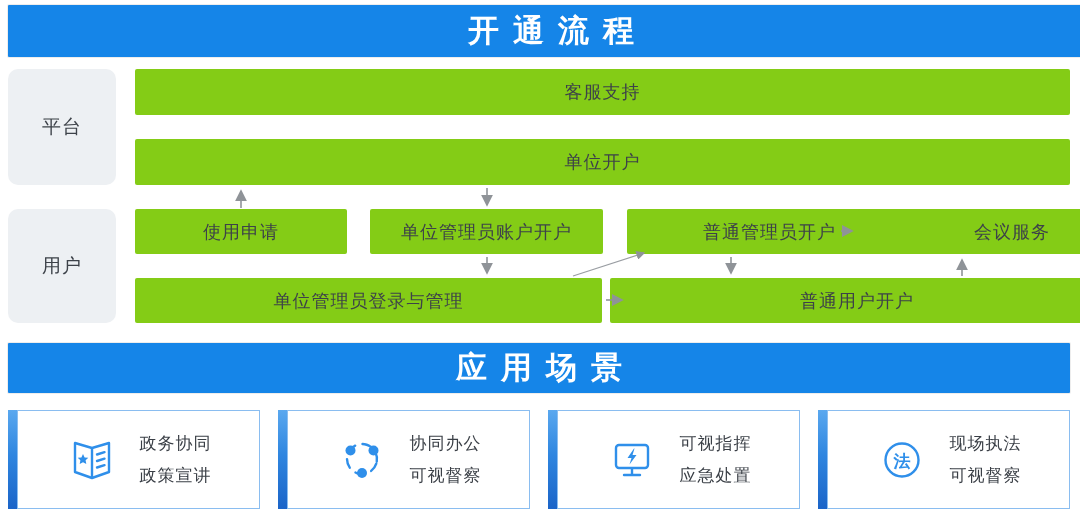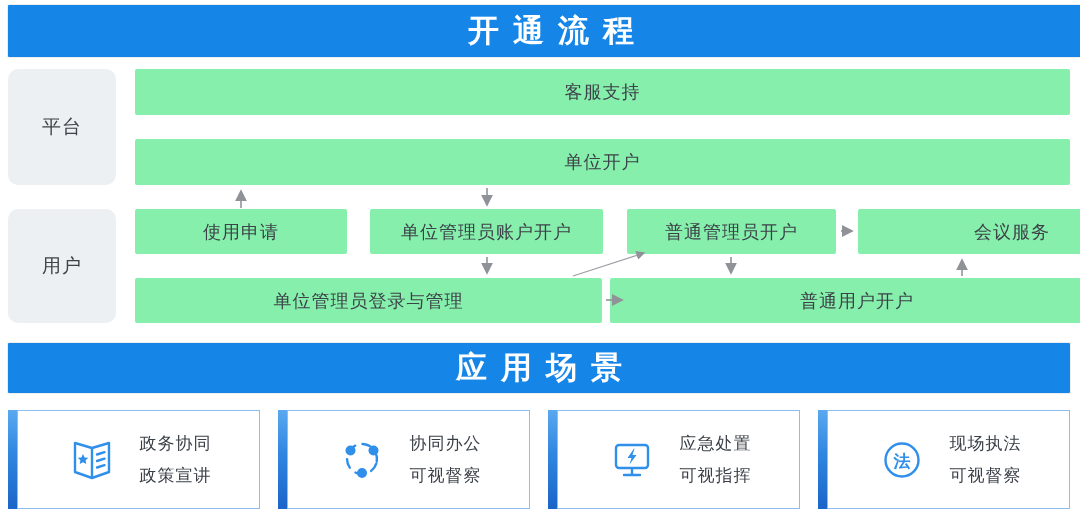--- a/index.html
+++ b/index.html
@@ -22,29 +22,29 @@
   
   .lane-label{
     position:absolute;background:#edf0f3;border-radius:10px;
     display:flex;align-items:center;justify-content:center;
     font-size:19px;color:#3d4249;letter-spacing:1px;
   }
   .lane-platform{left:8px;top:69px;width:108px;height:116px;}
   .lane-user{left:8px;top:209px;width:108px;height:114px;}
 
   .node{
-    position:absolute;background:#86efac;border-radius:2px;
+    position:absolute;background:#84cc16;border-radius:2px;
     display:flex;align-items:center;justify-content:center;
     font-size:18px;color:#3d4249;letter-spacing:1px;
   }
   .n-support{left:135px;top:69px;width:935px;height:46px;}
   .n-unitopen{left:135px;top:139px;width:935px;height:46px;}
   .n-apply{left:135px;top:209px;width:212px;height:45px;}
   .n-adminopen{left:370px;top:209px;width:233px;height:45px;}
-  .n-normadmin{left:627px;top:209px;width:209px;height:45px;}
+  .n-normadmin{left:627px;top:209px;width:209px;height:45px;padding-left:38px;}
   .n-meeting{left:858px;top:209px;width:212px;height:45px;padding-left:48px;}
   .n-adminmanage{left:135px;top:278px;width:467px;height:45px;}
   .n-normuser{left:610px;top:278px;width:494px;height:45px;}
 
   .arrow-layer{position:absolute;left:0;top:0;width:1080px;height:516px;pointer-events:none;}
 
   
   .cards{
     position:absolute;left:8px;top:410px;width:1062px;height:99px;
     display:flex;gap:18px;border-radius:26px;
@@ -143,22 +143,22 @@
       <span class="body">
         <span class="icon">
           <svg width="52" height="52" viewBox="0 0 52 52" fill="none">
             <rect x="10" y="11" width="32" height="23" rx="3" stroke="#2f8fea" stroke-width="2.4"></rect>
             <line x1="26" y1="34" x2="26" y2="40" stroke="#2f8fea" stroke-width="2.4"></line>
             <line x1="18" y1="41" x2="34" y2="41" stroke="#2f8fea" stroke-width="2.4" stroke-linecap="round"></line>
             <polygon points="28,14.5 21.5,24 25.5,24 23.5,30.5 30.5,21 26.5,21 28.5,14.5" fill="#2f8fea"></polygon>
           </svg>
         </span>
         <span class="txt">
+          <span>可视指挥</span>
           <span>应急处置</span>
-          <span>可视指挥</span>
         </span>
       </span>
     </div>
 
     <div class="card">
       <span class="accent"></span>
       <span class="body">
         <span class="icon">
           <svg width="52" height="52" viewBox="0 0 52 52" fill="none">
             <circle cx="26" cy="26" r="16.5" stroke="#2f8fea" stroke-width="2.4"></circle>

